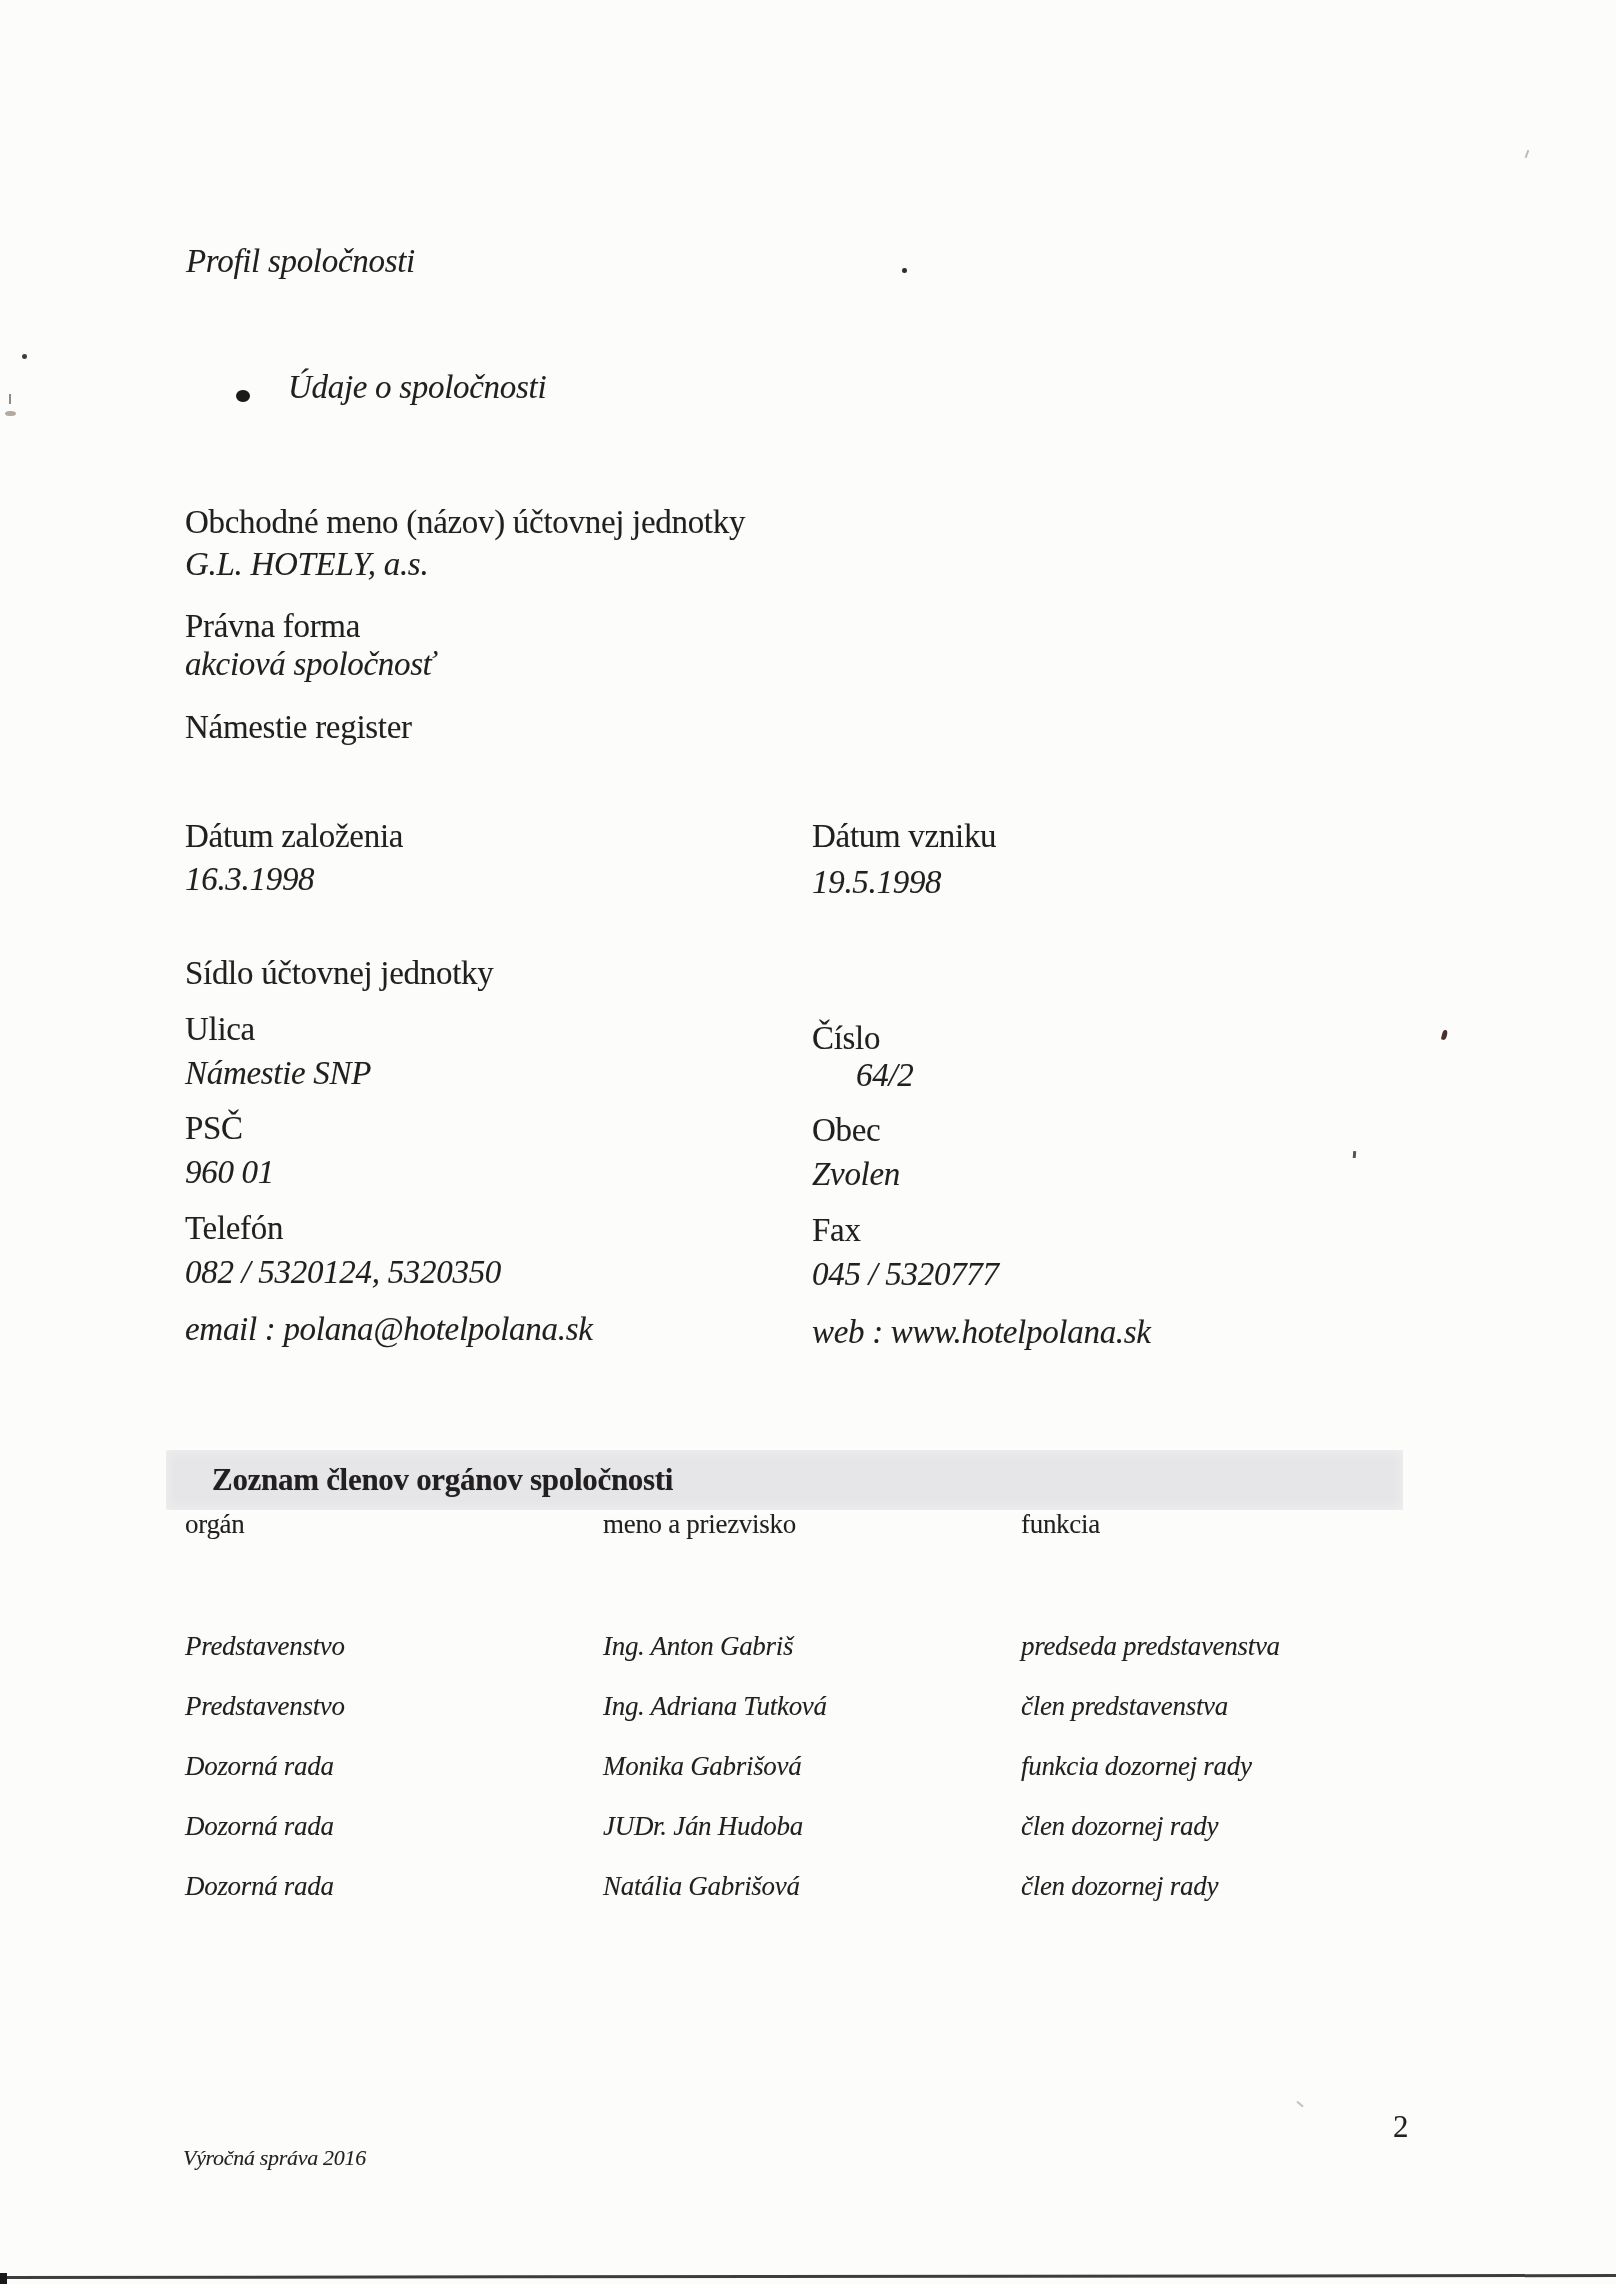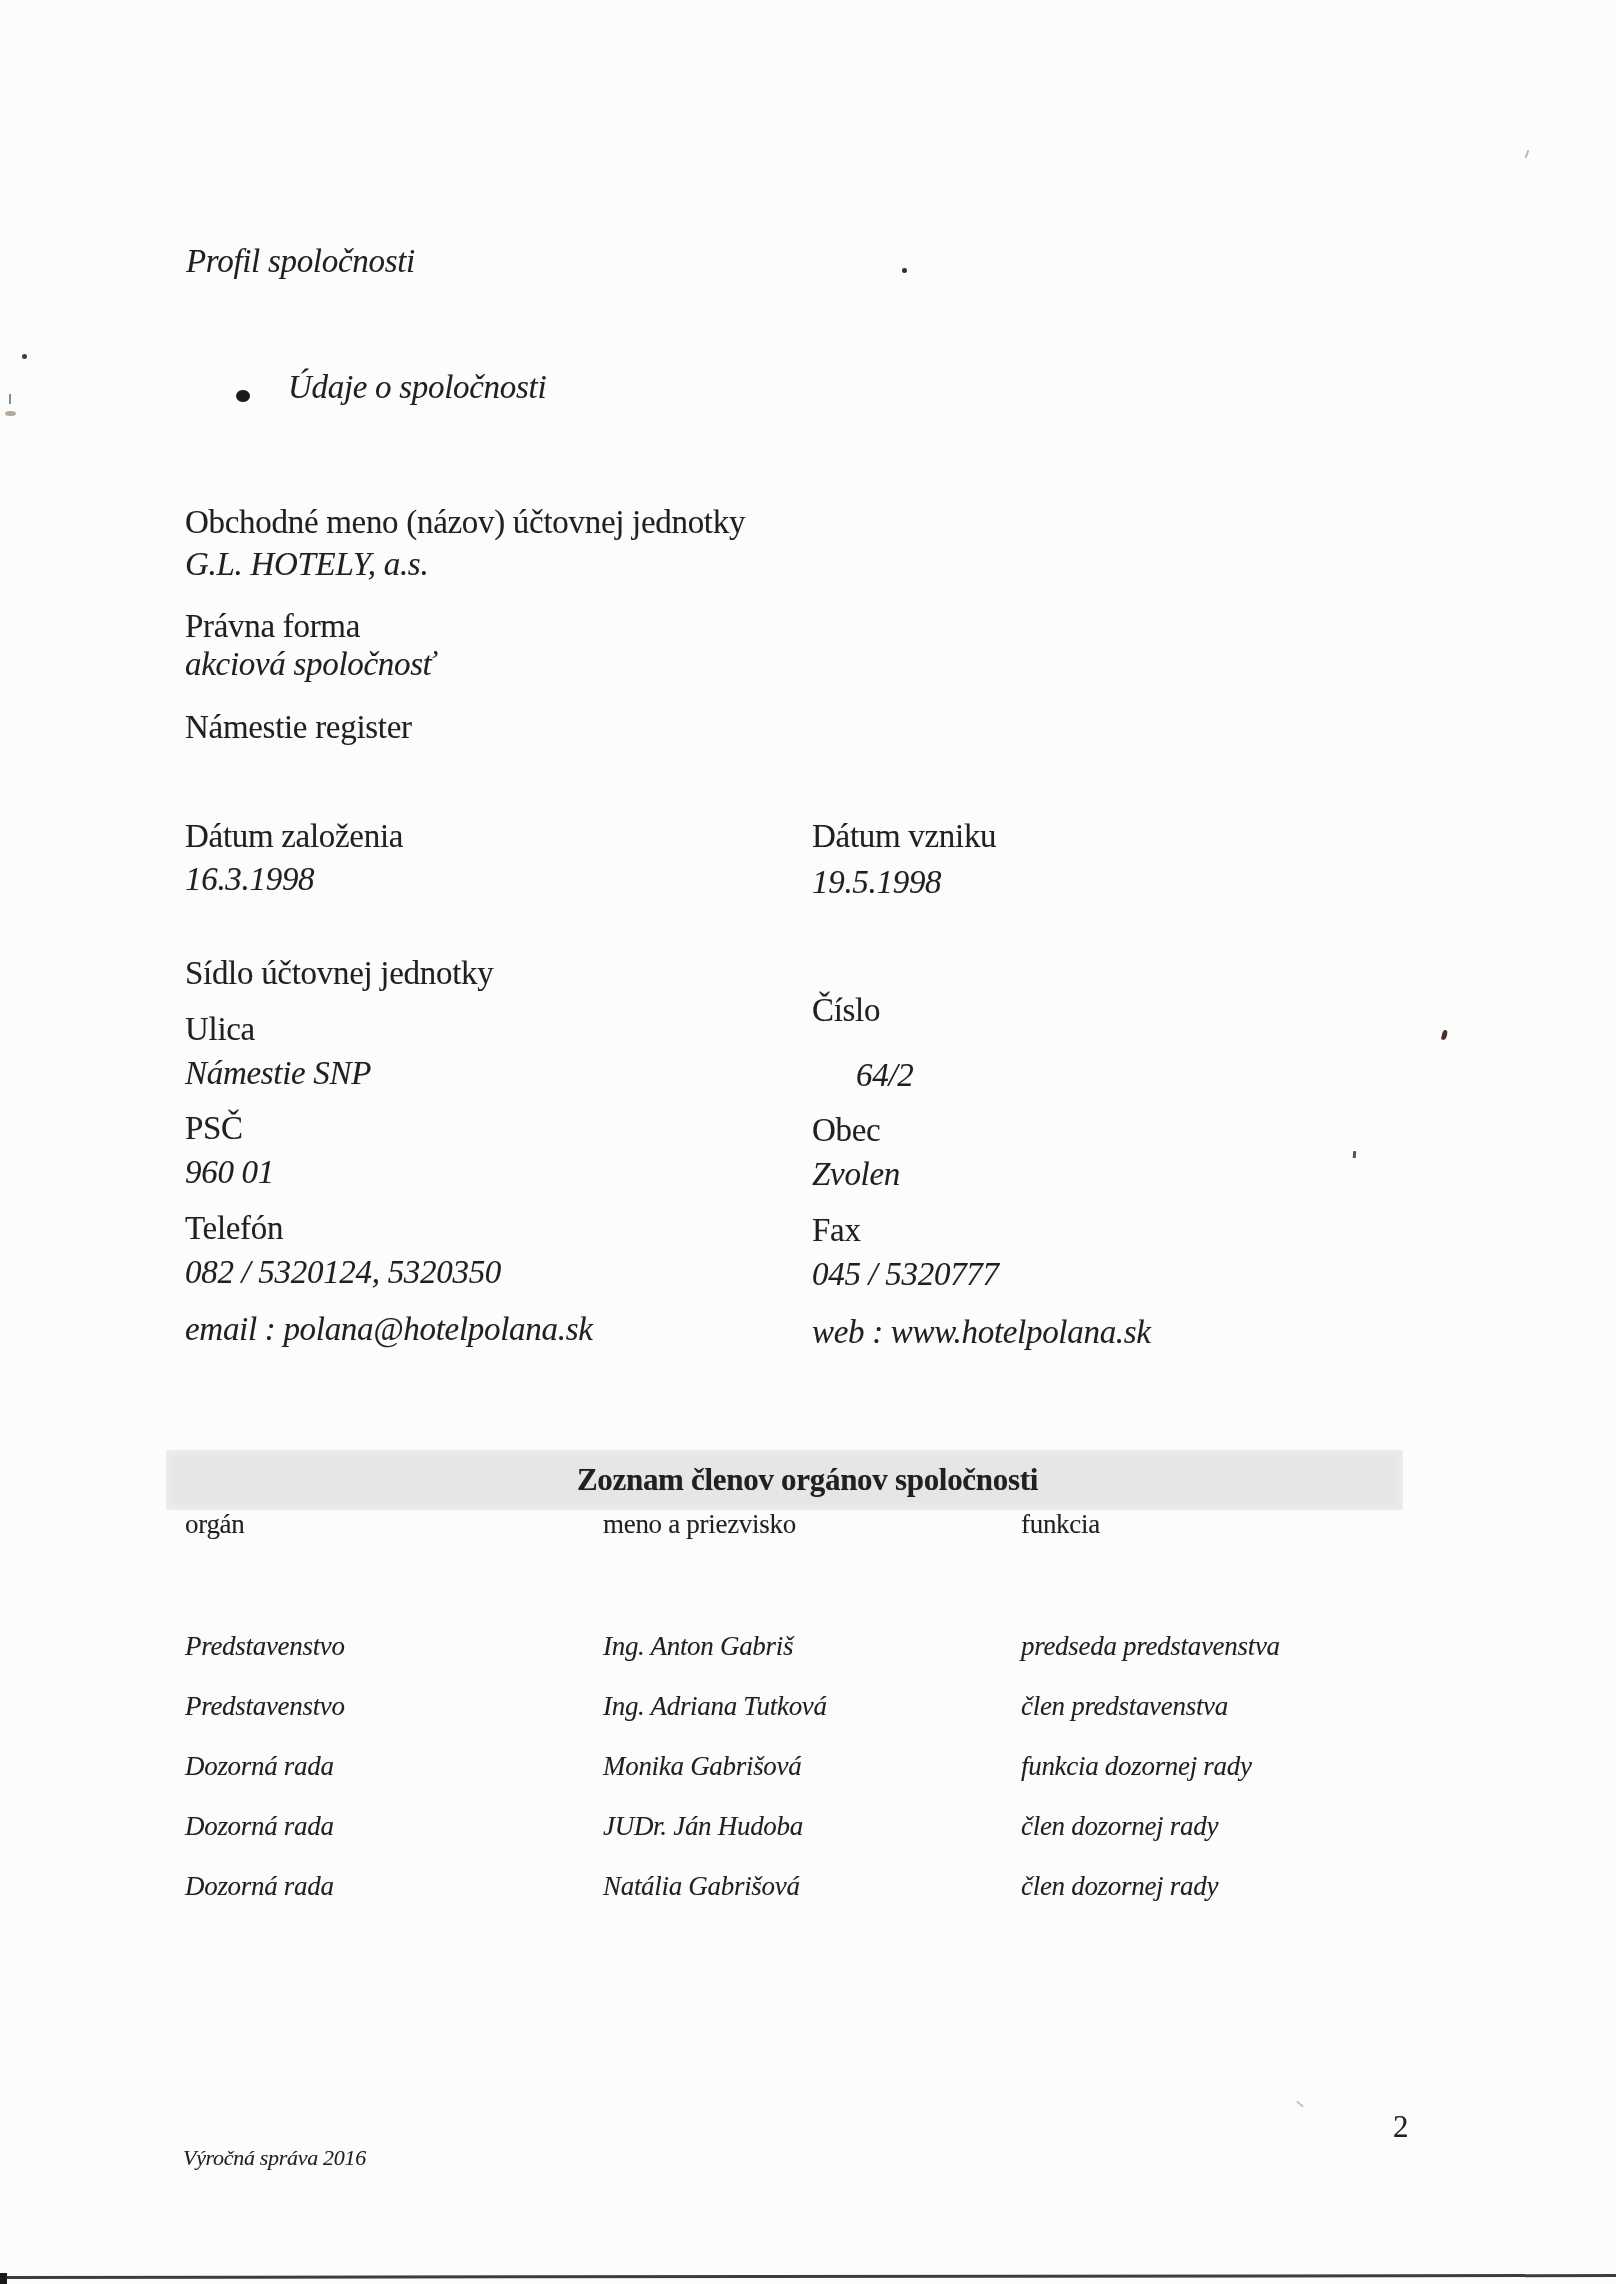--- a/index.html
+++ b/index.html
@@ -18,21 +18,21 @@
   .sm{font-size:27px;}
   .title{font-size:33px;font-style:italic;}
   .bullet-dot{
     position:absolute;width:13.7px;height:12.4px;border-radius:50%;
     background:#1c1a1b;
   }
   .band{
     position:absolute;left:166px;top:1450px;width:1237px;height:60px;
     background:#e6e5e7;border-radius:1.3px;
     box-shadow:inset 0 0 11.7px rgba(255,255,255,.5);
-    display:flex;align-items:center;justify-content:center;
+    display:flex;align-items:center;
   }
   .band-title{
     font-weight:bold;font-size:31px;letter-spacing:-0.3px;
     padding-left:46px;text-shadow:0 0 0.7px rgba(30,30,30,.4);
   }
   .register-line{letter-spacing:-1px;}
   .bottom-line{
     position:absolute;left:0;top:2275px;width:1616px;height:2.6px;
     background:#3f3c3c;transform:rotate(-0.07deg);
   }
@@ -68,21 +68,21 @@
   <div class="t" style="left:185px;top:709px">Námestie register</div>
 
   <div class="t" style="left:185px;top:818px">Dátum založenia</div>
   <div class="t" style="left:812px;top:818px">Dátum vzniku</div>
   <div class="t it" style="left:185px;top:861px">16.3.1998</div>
   <div class="t it" style="left:812px;top:864px">19.5.1998</div>
 
   <div class="t" style="left:185px;top:955px">Sídlo účtovnej jednotky</div>
 
   <div class="t" style="left:185px;top:1011px">Ulica</div>
-  <div class="t" style="left:812px;top:992px">Číslo</div>
+  <div class="t" style="left:812px;top:1020px">Číslo</div>
   <div class="t it" style="left:185px;top:1055px">Námestie SNP</div>
   <div class="t it" style="left:856px;top:1057px">64/2</div>
 
   <div class="t" style="left:185px;top:1110px">PSČ</div>
   <div class="t" style="left:812px;top:1112px">Obec</div>
   <div class="t it" style="left:185px;top:1154px">960 01</div>
   <div class="t it" style="left:812px;top:1156px">Zvolen</div>
 
   <div class="t" style="left:185px;top:1210px">Telefón</div>
   <div class="t" style="left:812px;top:1212px">Fax</div>

